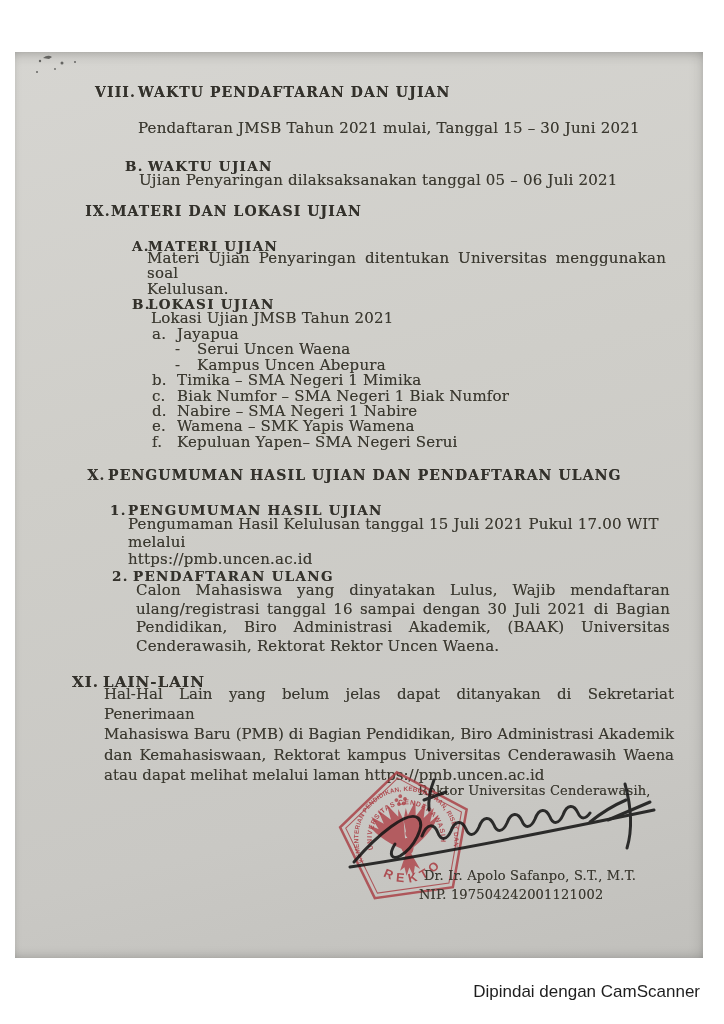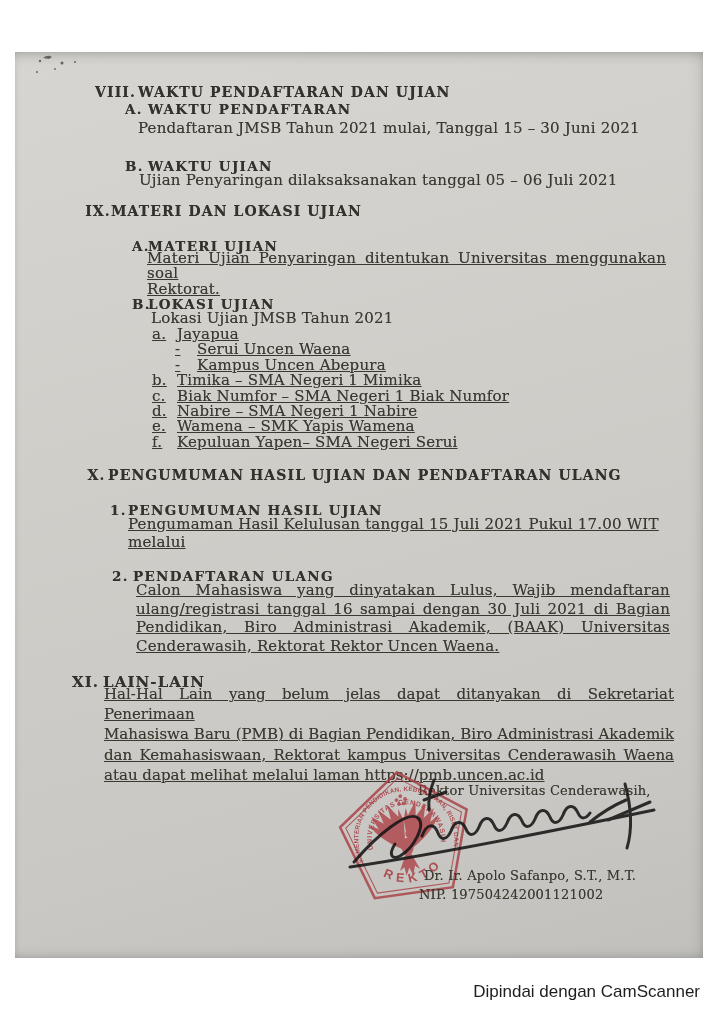--- a/index.html
+++ b/index.html
@@ -8,21 +8,21 @@
     background:linear-gradient(165deg,#d6d5d1 0%,#cfcec9 40%,#c9c8c4 78%,#c1c0bc 100%);
     box-shadow:inset 0 10px 14px -10px rgba(0,0,0,.28), inset -8px 0 16px -10px rgba(0,0,0,.22),
       inset 0 -10px 14px -12px rgba(0,0,0,.25), inset 6px 0 12px -10px rgba(0,0,0,.15);}
   .t{position:absolute;font-family:"DejaVu Serif",serif;color:#3a382f;white-space:pre;}
   .b13{font-size:15px;letter-spacing:.2px;line-height:15.4px;text-shadow:0 0 .6px rgba(58,56,47,.55);}
   .b15{font-size:15px;letter-spacing:0;line-height:20.2px;text-shadow:0 0 .6px rgba(58,56,47,.5);}
   .h{font-weight:bold;color:#33312b;font-size:13.5px;letter-spacing:1.3px;
      text-shadow:0 0 .6px rgba(50,48,42,.6);white-space:nowrap;}
   .h.sec{font-size:14px;letter-spacing:1.1px;text-align:center;}
   .h .no{display:inline-block;}
-  .par{white-space:normal;text-decoration:underline;}
+  .par{white-space:normal;}
   .par .jl{text-align:justify;text-align-last:justify;}
   .par .ll{text-align:left;}
   .list .row{display:flex;}
   .list .lab{display:inline-block;width:25px;flex:0 0 25px;}
   .list .row.sub{margin-left:23px;}
   .list .row.sub .lab{width:22px;flex:0 0 22px;}
   .sig-line{font-size:13px;letter-spacing:.2px;text-shadow:0 0 .6px rgba(58,56,47,.55);}
   .stamp-svg{position:absolute;transform:rotate(-8deg);}
   .stamp-text{font-family:"Liberation Sans",sans-serif;font-weight:bold;}
   .footer{position:absolute;right:24px;top:982px;font-family:"Liberation Sans",sans-serif;
@@ -39,30 +39,29 @@
         <path d="M18,6 q5,-4 9,-1 l-3,2 z"></path>
         <circle cx="15" cy="9" r="1.2"></circle>
           <circle cx="37" cy="11" r="1.5"></circle>
         <circle cx="50" cy="10" r="1"></circle>
           <circle cx="12" cy="20" r="1"></circle>
         <circle cx="30" cy="17" r="0.9"></circle>
       </g>
     </svg>
 
     <div class="t h sec" style="left:78px;top:32px"><span class="no" style="width:45px">VIII.</span><span>WAKTU PENDAFTARAN DAN UJIAN</span></div>
-    <div class="t h" style="left:110px;top:49px"><span class="no" style="width:23px">A.</span><span>WAKTU  PENDAFTARAN</span></div>
     <div class="t b13" style="left:123px;top:69px">Pendaftaran JMSB Tahun 2021 mulai, Tanggal 15 – 30 Juni 2021</div>
     <div class="t h" style="left:110px;top:106px"><span class="no" style="width:23px">B.</span><span>WAKTU  UJIAN</span></div>
     <div class="t b13" style="left:124px;top:121px">Ujian Penyaringan dilaksaksanakan tanggal 05 – 06 Juli 2021</div>
 
     <div class="t h sec" style="left:70px;top:151px"><span class="no" style="width:26px">IX.</span><span>MATERI DAN LOKASI UJIAN</span></div>
     <div class="t h" style="left:117px;top:186px"><span class="no" style="width:16px">A.</span><span>MATERI  UJIAN</span></div>
     <div class="t b13 par" style="left:132px;top:199px;width:519px">
       <div class="jl">Materi Ujian Penyaringan ditentukan Universitas menggunakan soal</div>
-      <div class="ll">Rektorat.</div>
+      <div class="ll">Kelulusan.</div>
     </div>
     <div class="t h" style="left:117px;top:244px"><span class="no" style="width:16px">B.</span><span>LOKASI UJIAN</span></div>
     <div class="t b13" style="left:136px;top:259px">Lokasi Ujian JMSB Tahun 2021</div>
     <div class="t b13 par list" style="left:137px;top:275px;width:420px">
       <div class="row">
           <span class="lab">a.</span>
           <span>Jayapua</span>
         </div>
       <div class="row sub">
           <span class="lab">-</span>
@@ -91,20 +90,21 @@
       <div class="row">
           <span class="lab">f.</span>
           <span>Kepuluan Yapen– SMA Negeri Serui</span>
         </div>
     </div>
 
     <div class="t h sec" style="left:70px;top:415px"><span class="no" style="width:23px">X.</span><span>PENGUMUMAN HASIL UJIAN  DAN PENDAFTARAN ULANG</span></div>
     <div class="t h" style="left:95px;top:450px"><span class="no" style="width:18px">1.</span><span>PENGUMUMAN HASIL UJIAN</span></div>
     <div class="t b13 par" style="left:113px;top:464px;width:545px;line-height:17.6px">
       <div class="ll">Pengumaman Hasil Kelulusan tanggal 15 Juli 2021 Pukul 17.00 WIT melalui</div>
+      <div class="ll">https://pmb.uncen.ac.id</div>
     </div>
     <div class="t h" style="left:97px;top:516px"><span class="no" style="width:21px">2.</span><span>PENDAFTARAN ULANG</span></div>
     <div class="t b13 par" style="left:121px;top:529px;width:534px;line-height:18.5px">
       <div class="jl">Calon Mahasiswa yang dinyatakan Lulus, Wajib mendaftaran</div>
       <div class="jl">ulang/registrasi  tanggal 16 sampai dengan 30 Juli 2021 di Bagian</div>
       <div class="jl">Pendidikan, Biro Administrasi Akademik, (BAAK) Universitas</div>
       <div class="ll">Cenderawasih, Rektorat Rektor Uncen Waena.</div>
     </div>
 
     <div class="t h sec" style="left:53px;top:621px;font-size:15px"><span class="no" style="width:35px">XI.</span><span>LAIN-LAIN</span></div>

